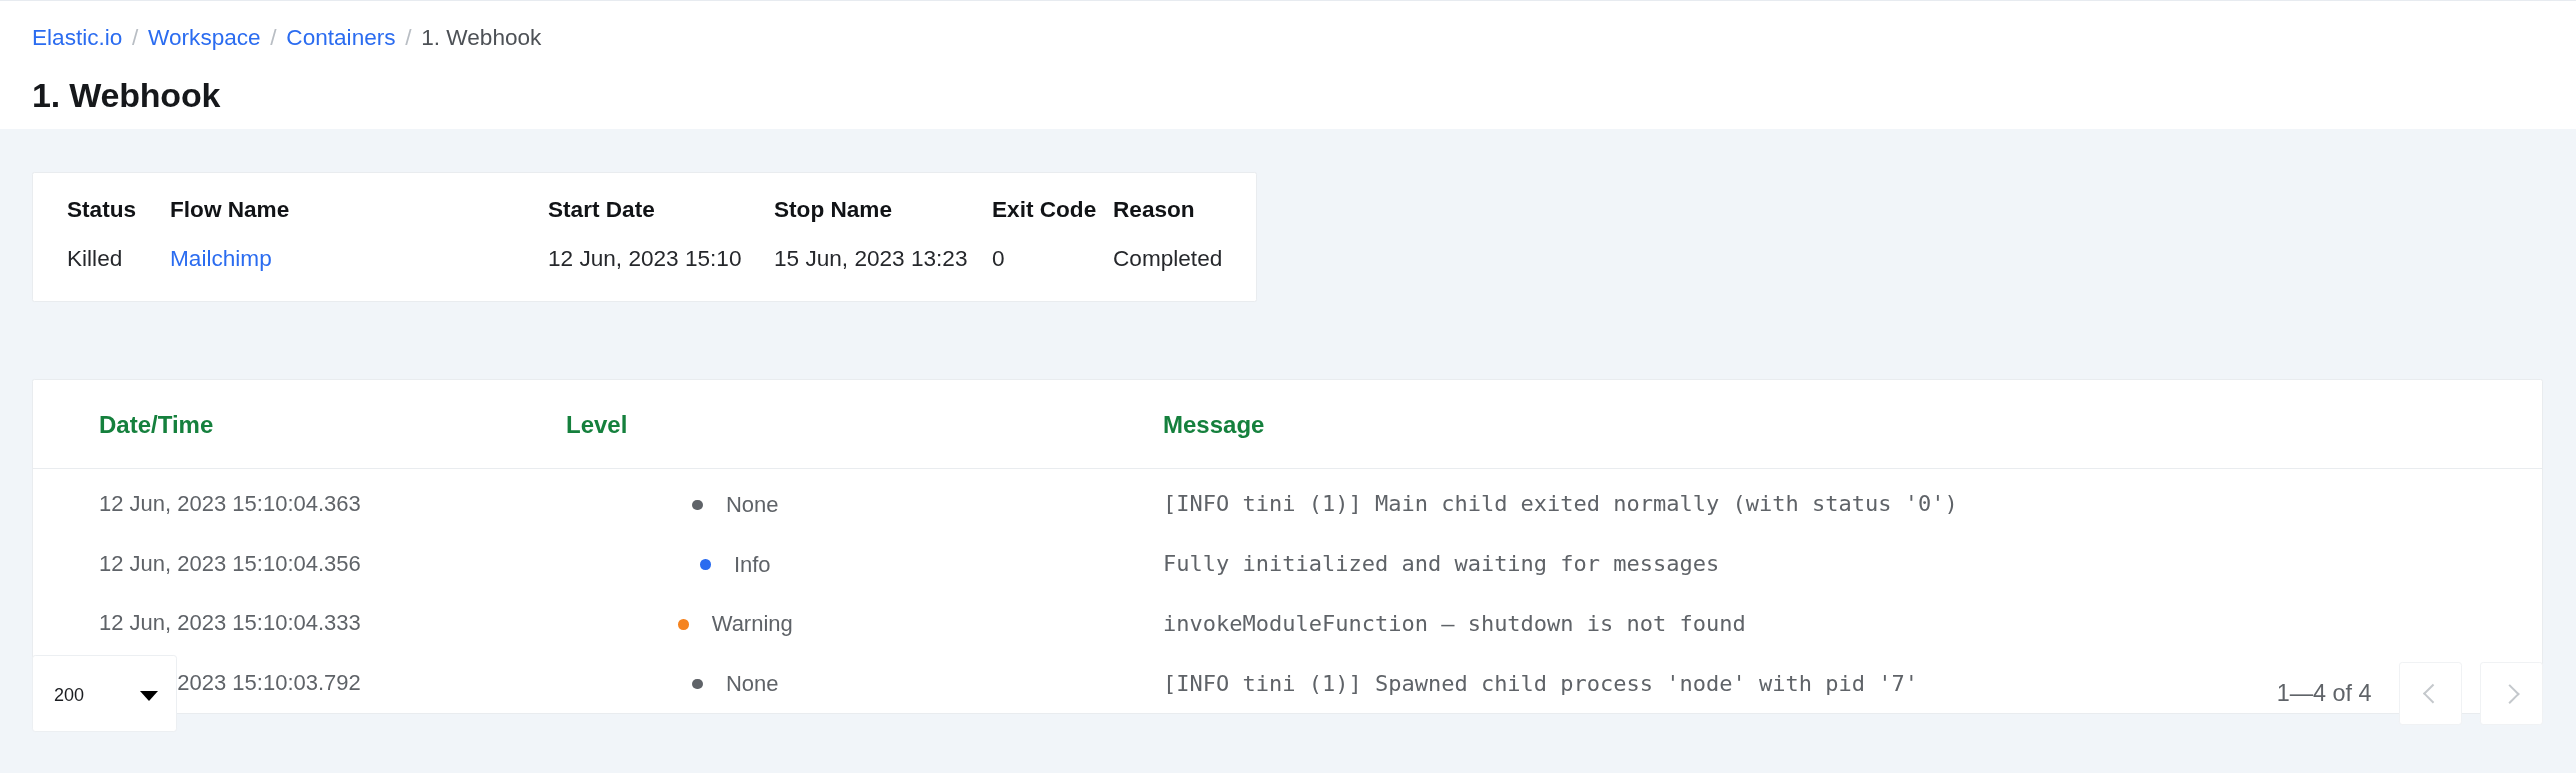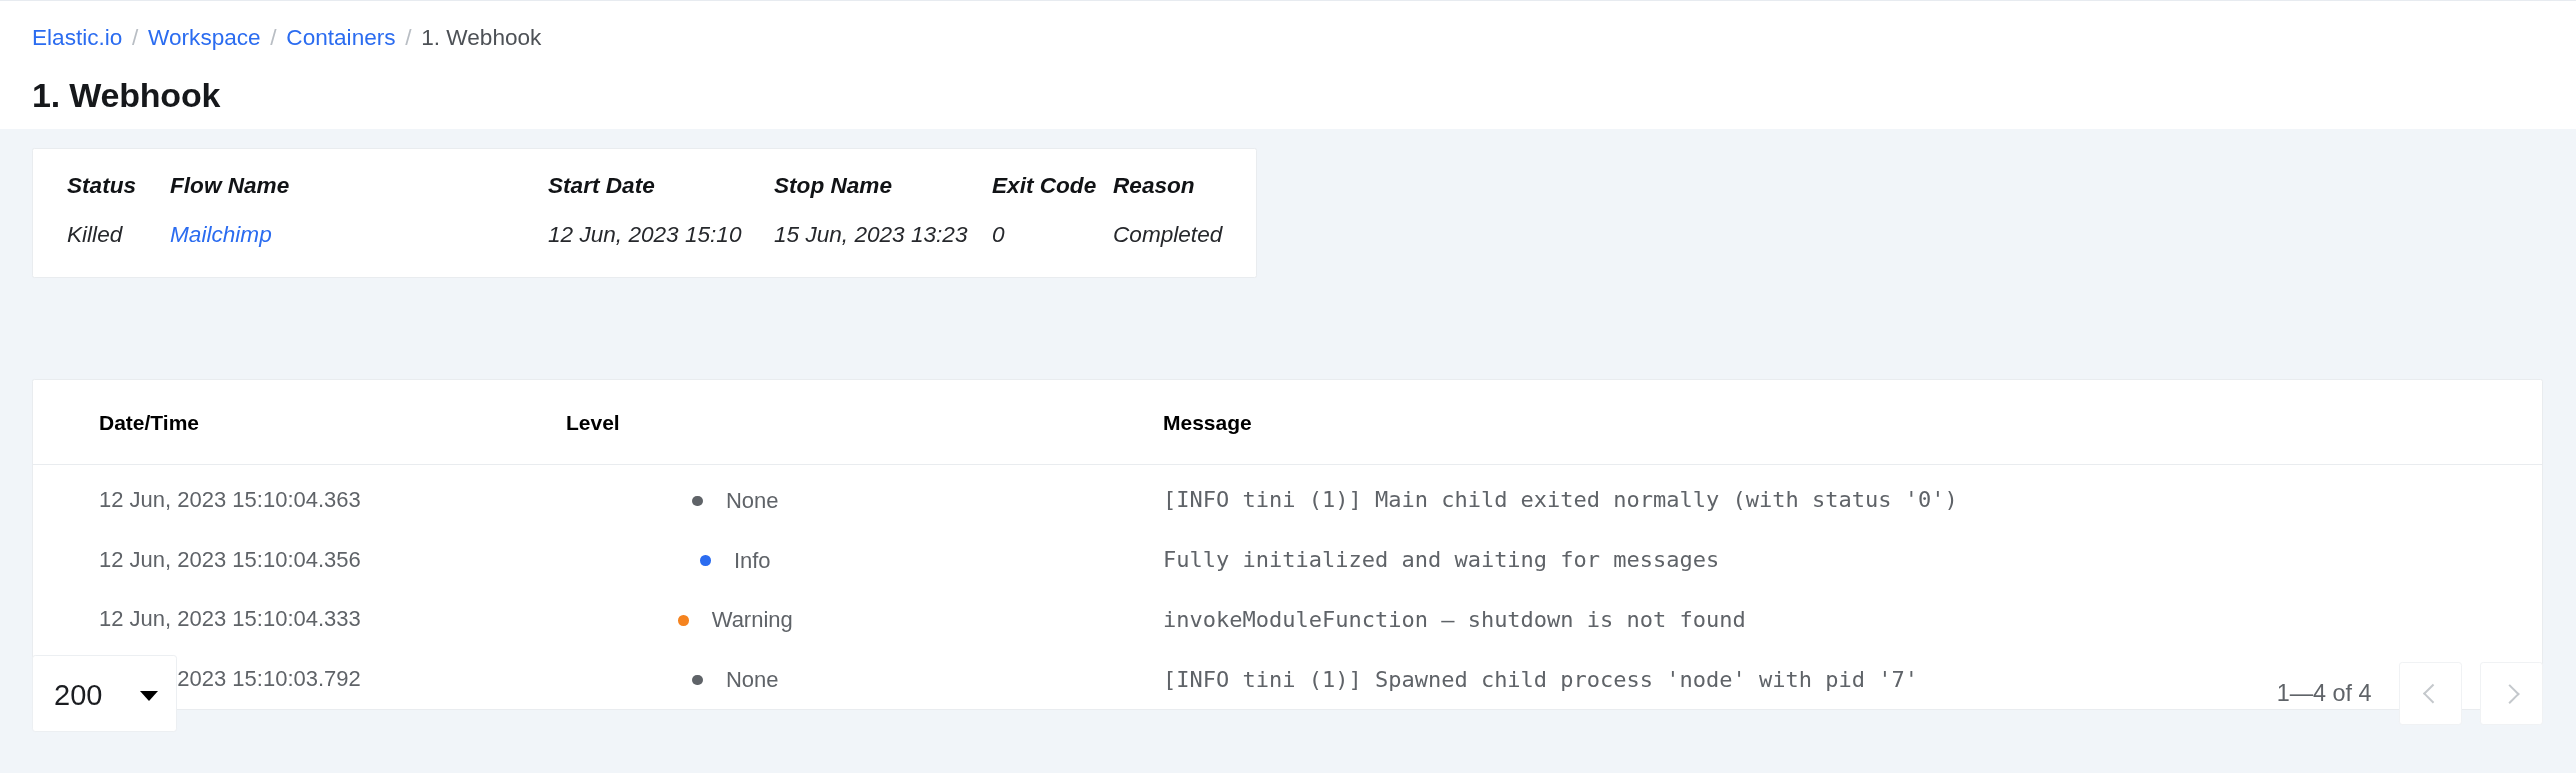--- a/index.html
+++ b/index.html
@@ -54,26 +54,25 @@
     line-height: 40px;
     font-weight: bold;
     color: #16181b;
     letter-spacing: -0.2px;
   }
 
   
   .info-card {
     position: absolute;
     left: 32px;
-    top: 148px;
+    top: 172px;
     width: 1225px;
     background: #ffffff;
     border: 0.8px solid #e9ecef;
     border-radius: 2.4px;
-    font-style: italic;
   }
   .info-table {
     width: 100%;
     border-collapse: collapse;
     table-layout: fixed;
   }
   .info-table th {
     text-align: left;
     font-size: 22.6px;
     font-weight: bold;
@@ -199,23 +198,23 @@
     border: 0.8px solid #e9ecef;
     border-radius: 2.4px;
     overflow: hidden;
   }
   .log-table {
     width: 100%;
     border-collapse: collapse;
     table-layout: fixed;
   }
   .log-table thead th {
-    font-size: 21px;
+    font-size: 24px;
     font-weight: bold;
-    color: #000000;
+    color: #15803d;
     padding: 31px 0 29px 0;
     border-bottom: 0.8px solid #e9ecef;
     white-space: nowrap;
   }
   .lh-datetime { width: 533px; text-align: left; padding-left: 66px !important; }
   .lh-level    { width: 339px; text-align: left; }
   .lh-message  { width: auto;  text-align: left; padding-left: 258px !important; }
 
   .log-table tbody td {
     font-size: 22px;
@@ -263,21 +262,21 @@
   .page-size {
     width: 145px;
     height: 77px;
     background: #ffffff;
     border: 0.8px solid #eceff2;
     border-radius: 3.2px;
     display: flex;
     align-items: center;
     justify-content: space-between;
     padding: 4px 18px 0 21px;
-    font-size: 29px;
+    font-size: 18px;
     color: #1b1d21;
     cursor: pointer;
   }
 
   .pager {
     display: flex;
     align-items: center;
     gap: 0;
   }
   .page-range {

